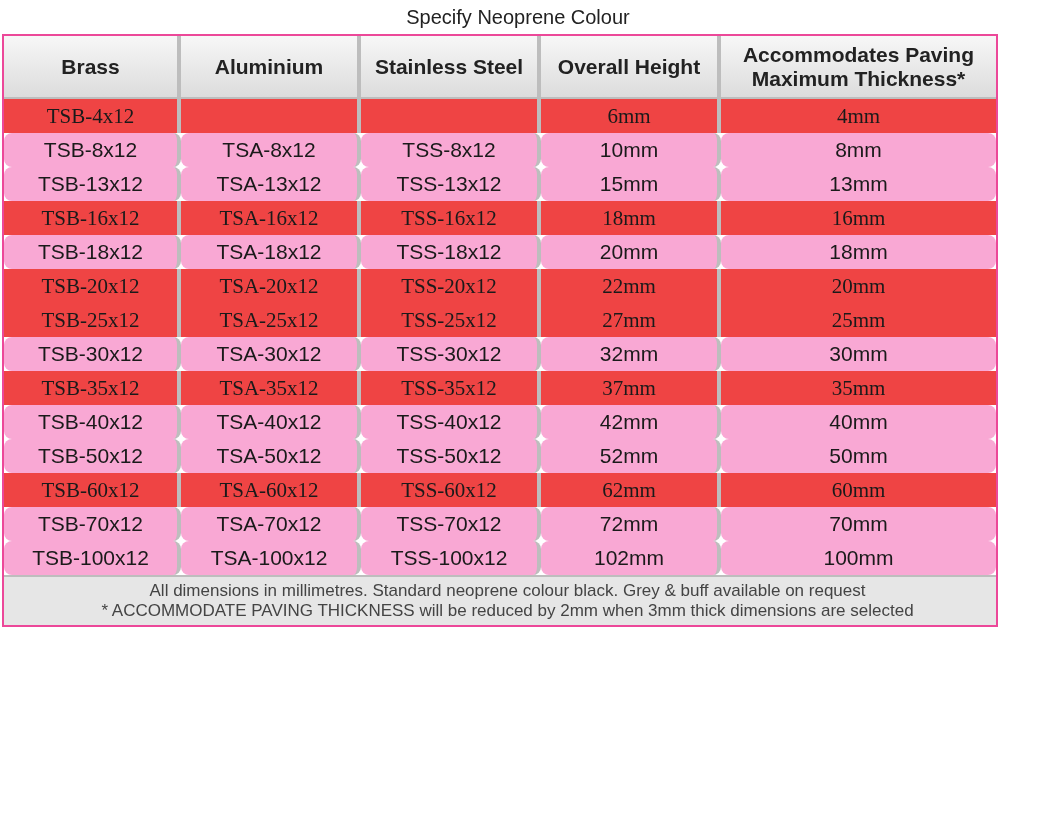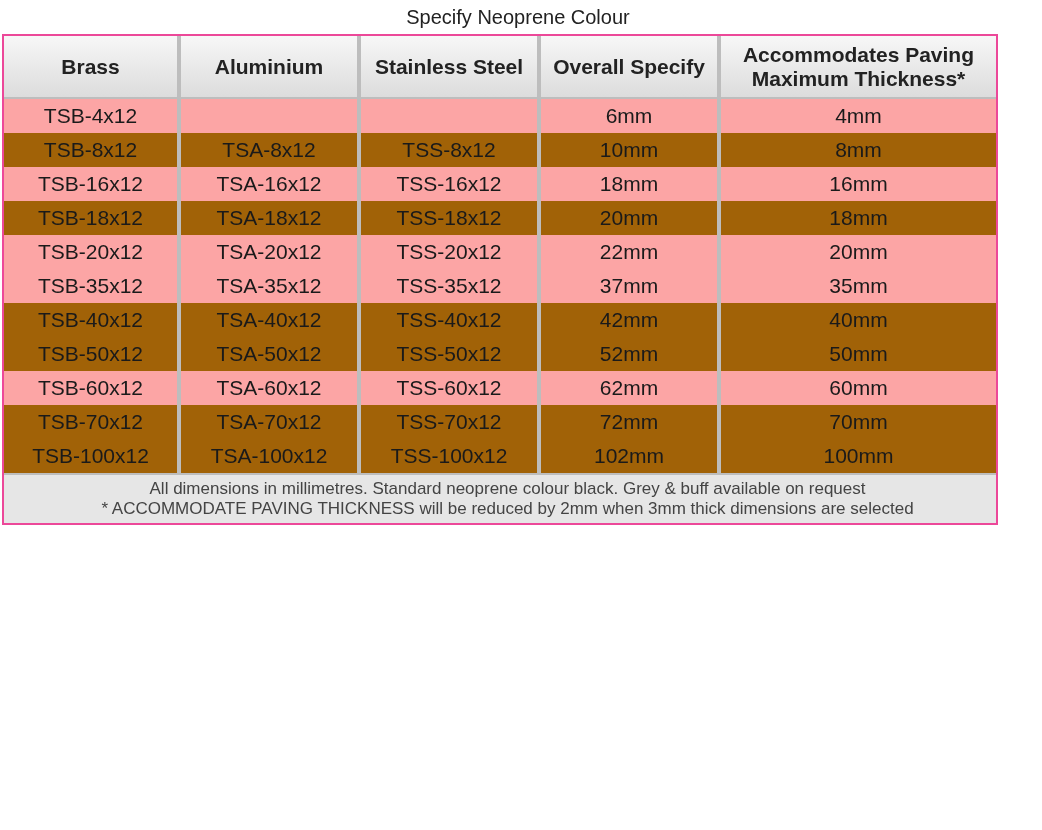--- a/index.html
+++ b/index.html
@@ -9,22 +9,22 @@
            font-weight: normal; font-size: 20px; line-height: 26px; color: #222; }
   .tbl { position: absolute; top: 34px; left: 2px; width: 996px;
          border-collapse: separate; border-spacing: 0;
          border: 2px solid #ec4899; table-layout: fixed; }
   .tbl th, .tbl td { text-align: center; padding: 0; border-right: 4px solid #bdbdbd; }
   .tbl th:last-child, .tbl td:last-child { border-right: none; }
   .tbl th { height: 61px; font-size: 21px; font-weight: bold; line-height: 24px;
             background: linear-gradient(#f7f7f7, #dcdcdc); color: #222;
             border-bottom: 2px solid #bdbdbd; }
   .tbl td { height: 34px; font-size: 21px; line-height: 34px; }
-  .tbl tr.odd td { background: #fca5a5; }
-  .tbl tr.even td { background: #a16207; }
+  .tbl tr.odd td { background: #ef4444; font-family: Liberation Serif, serif; }
+  .tbl tr.even td { background: #f9a8d4; border-radius: 8px; }
   .tbl td.footer { background: #e6e6e6; color: #444; font-size: 17px; line-height: 20px;
                    height: 48px; border-top: 2px solid #bdbdbd; border-right: none; padding-left: 15px; }
 </style>
 </head>
 <body>
 
 <div class="title">Specify Neoprene Colour</div>
 
 <table class="tbl">
   <colgroup>
@@ -32,21 +32,21 @@
       <col style="width:180px">
       <col style="width:180px">
       <col style="width:180px">
       <col>
   </colgroup>
   <thead>
     <tr>
       <th>Brass</th>
       <th>Aluminium</th>
       <th>Stainless Steel</th>
-      <th>Overall Specify</th>
+      <th>Overall Height</th>
       <th>
         <span>Accommodates Paving</span><br>
         <span>Maximum Thickness*</span>
       </th>
     </tr>
   </thead>
   <tbody id="tbody">
       <tr class="odd">
         <td>TSB-4x12</td>
         <td></td>
@@ -54,40 +54,61 @@
         <td>6mm</td>
         <td>4mm</td>
       </tr>
       <tr class="even">
         <td>TSB-8x12</td>
         <td>TSA-8x12</td>
         <td>TSS-8x12</td>
         <td>10mm</td>
         <td>8mm</td>
       </tr>
+      <tr class="even">
+        <td>TSB-13x12</td>
+        <td>TSA-13x12</td>
+        <td>TSS-13x12</td>
+        <td>15mm</td>
+        <td>13mm</td>
+      </tr>
       <tr class="odd">
         <td>TSB-16x12</td>
         <td>TSA-16x12</td>
         <td>TSS-16x12</td>
         <td>18mm</td>
         <td>16mm</td>
       </tr>
       <tr class="even">
         <td>TSB-18x12</td>
         <td>TSA-18x12</td>
         <td>TSS-18x12</td>
         <td>20mm</td>
         <td>18mm</td>
       </tr>
       <tr class="odd">
         <td>TSB-20x12</td>
         <td>TSA-20x12</td>
         <td>TSS-20x12</td>
         <td>22mm</td>
         <td>20mm</td>
+      </tr>
+      <tr class="odd">
+        <td>TSB-25x12</td>
+        <td>TSA-25x12</td>
+        <td>TSS-25x12</td>
+        <td>27mm</td>
+        <td>25mm</td>
+      </tr>
+      <tr class="even">
+        <td>TSB-30x12</td>
+        <td>TSA-30x12</td>
+        <td>TSS-30x12</td>
+        <td>32mm</td>
+        <td>30mm</td>
       </tr>
       <tr class="odd">
         <td>TSB-35x12</td>
         <td>TSA-35x12</td>
         <td>TSS-35x12</td>
         <td>37mm</td>
         <td>35mm</td>
       </tr>
       <tr class="even">
         <td>TSB-40x12</td>

